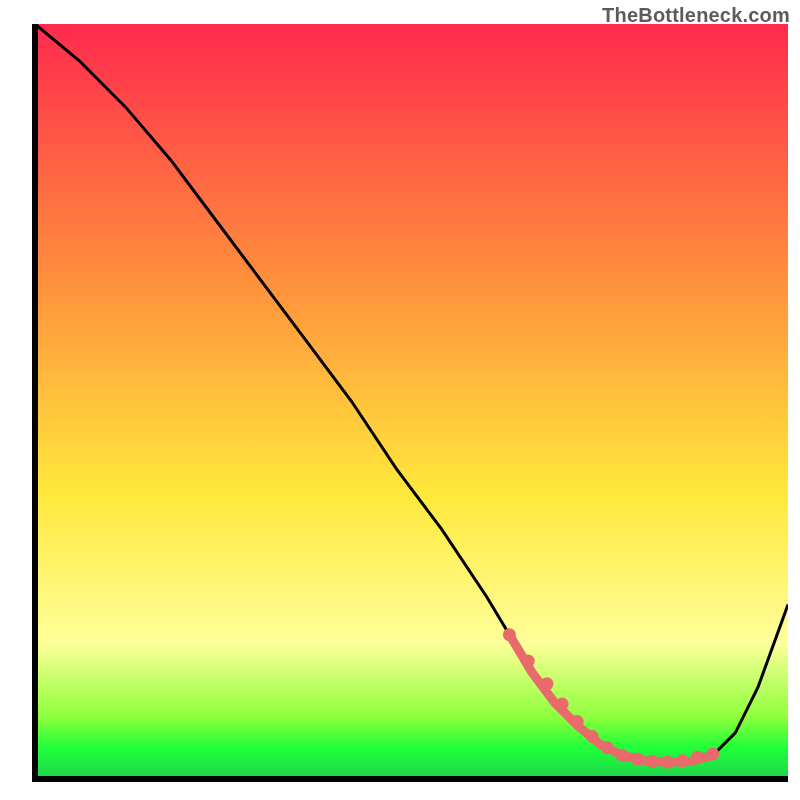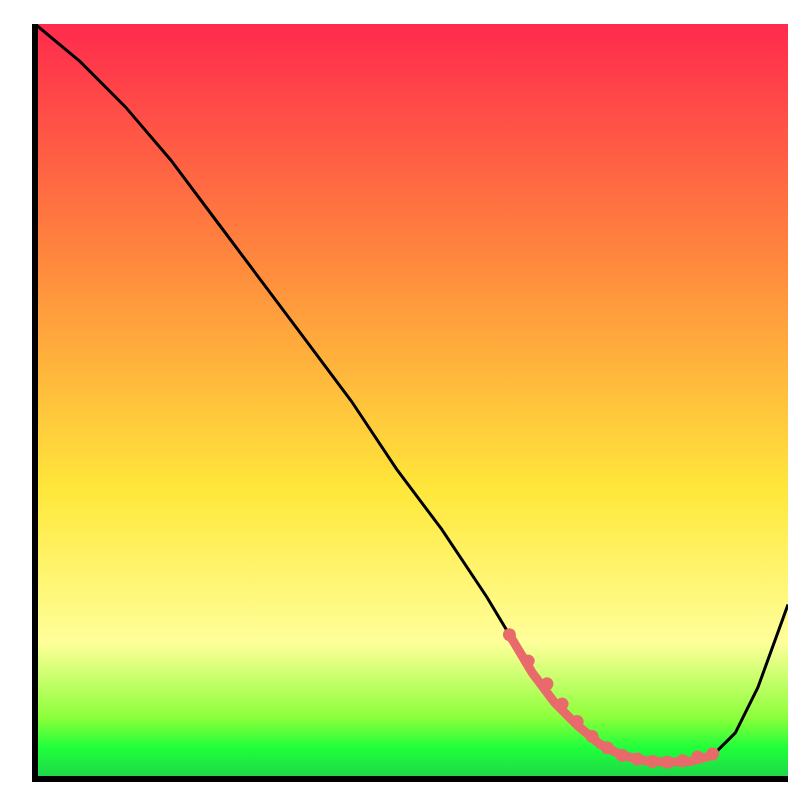--- a/index.html
+++ b/index.html
@@ -30,20 +30,21 @@
     position: absolute;
     left: 0;
     top: 0;
   }
 </style>
 </head>
 <body>
 
 <div class="chart-wrap">
 
+  <div class="attribution">TheBottleneck.com</div>
 
   <svg width="800" height="800" viewBox="0 0 800 800">
     <defs>
       <linearGradient id="bg-grad" x1="0" y1="0" x2="0" y2="1">
         <stop id="g-stop-0" offset="0%" stop-color="#ff2a4d"></stop>
         <stop id="g-stop-1" offset="32%" stop-color="#ff8a3d"></stop>
         <stop id="g-stop-2" offset="62%" stop-color="#ffe83b"></stop>
         <stop id="g-stop-3" offset="82%" stop-color="#ffff9a"></stop>
         <stop id="g-stop-4" offset="92%" stop-color="#8cff3b"></stop>
         <stop id="g-stop-5" offset="96%" stop-color="#1fff3a"></stop>

